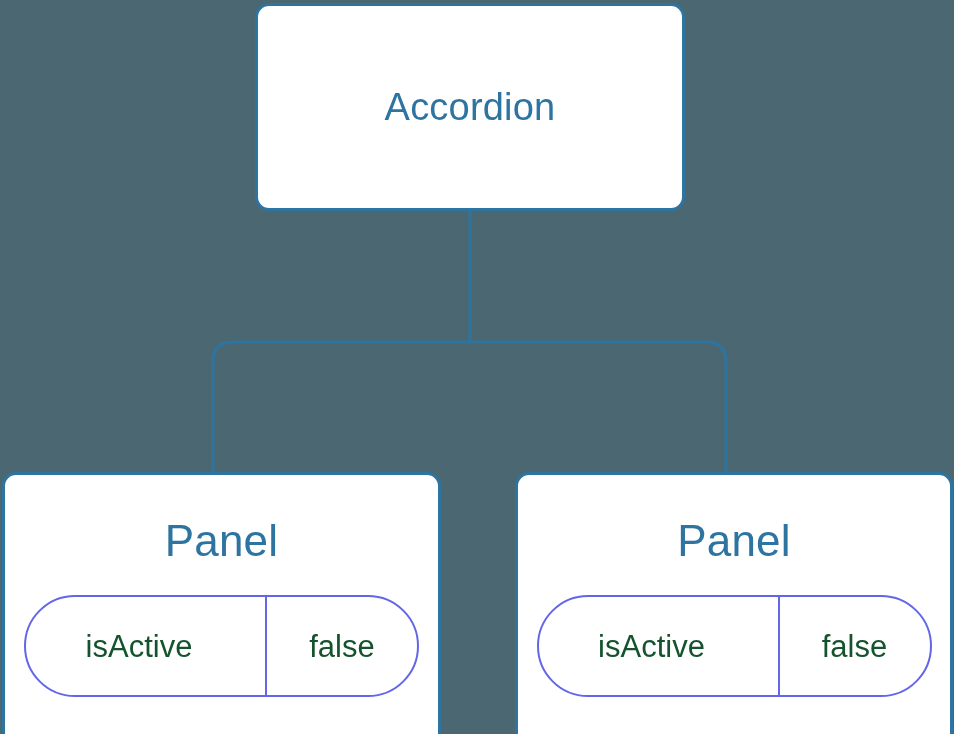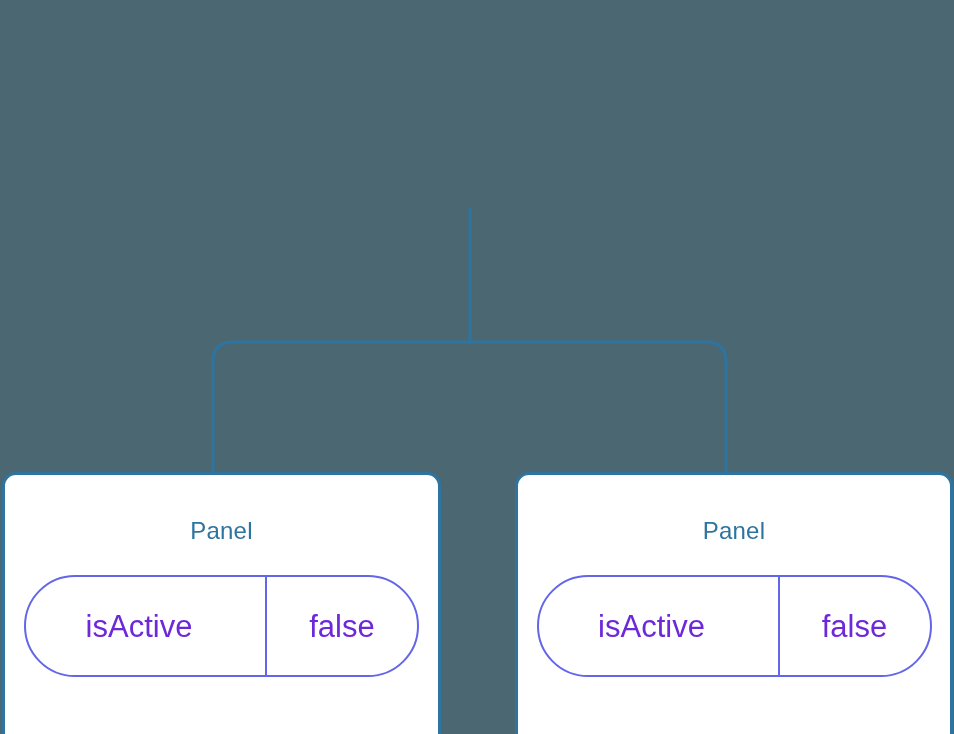--- a/index.html
+++ b/index.html
@@ -64,40 +64,40 @@
   .node-title {
     color: #2e74a0;
     font-size: 38px;
     font-weight: 400;
     letter-spacing: 0.2px;
     line-height: 1;
     white-space: nowrap;
   }
   .node-child-left .node-title,
   .node-child-right .node-title {
-    font-size: 24px;
+    font-size: 44px;
   }
   
   .prop-pill {
     margin-top: 32px;
     height: 102px;
     display: flex;
     align-items: stretch;
     border: 2.5px solid #6366e8;
     border-radius: 51px;
     box-sizing: border-box;
     background: #ffffff;
     overflow: hidden;
   }
   .prop-key,
   .prop-value {
     display: flex;
     align-items: center;
     justify-content: center;
-    color: #6d28d9;
+    color: #14532d;
     font-size: 31px;
     line-height: 1;
     white-space: nowrap;
     box-sizing: border-box;
   }
   .prop-key {
     width: 212px;
     padding-left: 14px;
   }
   .prop-value {
@@ -113,20 +113,23 @@
 
   <svg id="connectors" viewBox="0 0 954 734" width="954" height="734" xmlns="http://www.w3.org/2000/svg" fill="none">
 
     <path d="M 470 208 L 470 342" stroke="#2e74a0" stroke-width="3" fill="none"></path>
 
     <path d="M 470 342 L 233 342 Q 213 342 213 362 L 213 478" stroke="#2e74a0" stroke-width="3" fill="none" stroke-linecap="butt" stroke-linejoin="round"></path>
 
     <path d="M 470 342 L 706 342 Q 726 342 726 362 L 726 478" stroke="#2e74a0" stroke-width="3" fill="none" stroke-linecap="butt" stroke-linejoin="round"></path>
   </svg>
 
+  <div class="node node-root">
+    <div class="node-title">Accordion</div>
+  </div>
 
   <div class="node node-child-left">
     <div class="node-title">Panel</div>
     <div class="prop-pill">
       <div class="prop-key">isActive</div>
       <div class="prop-value">false</div>
     </div>
   </div>
 
   <div class="node node-child-right">

